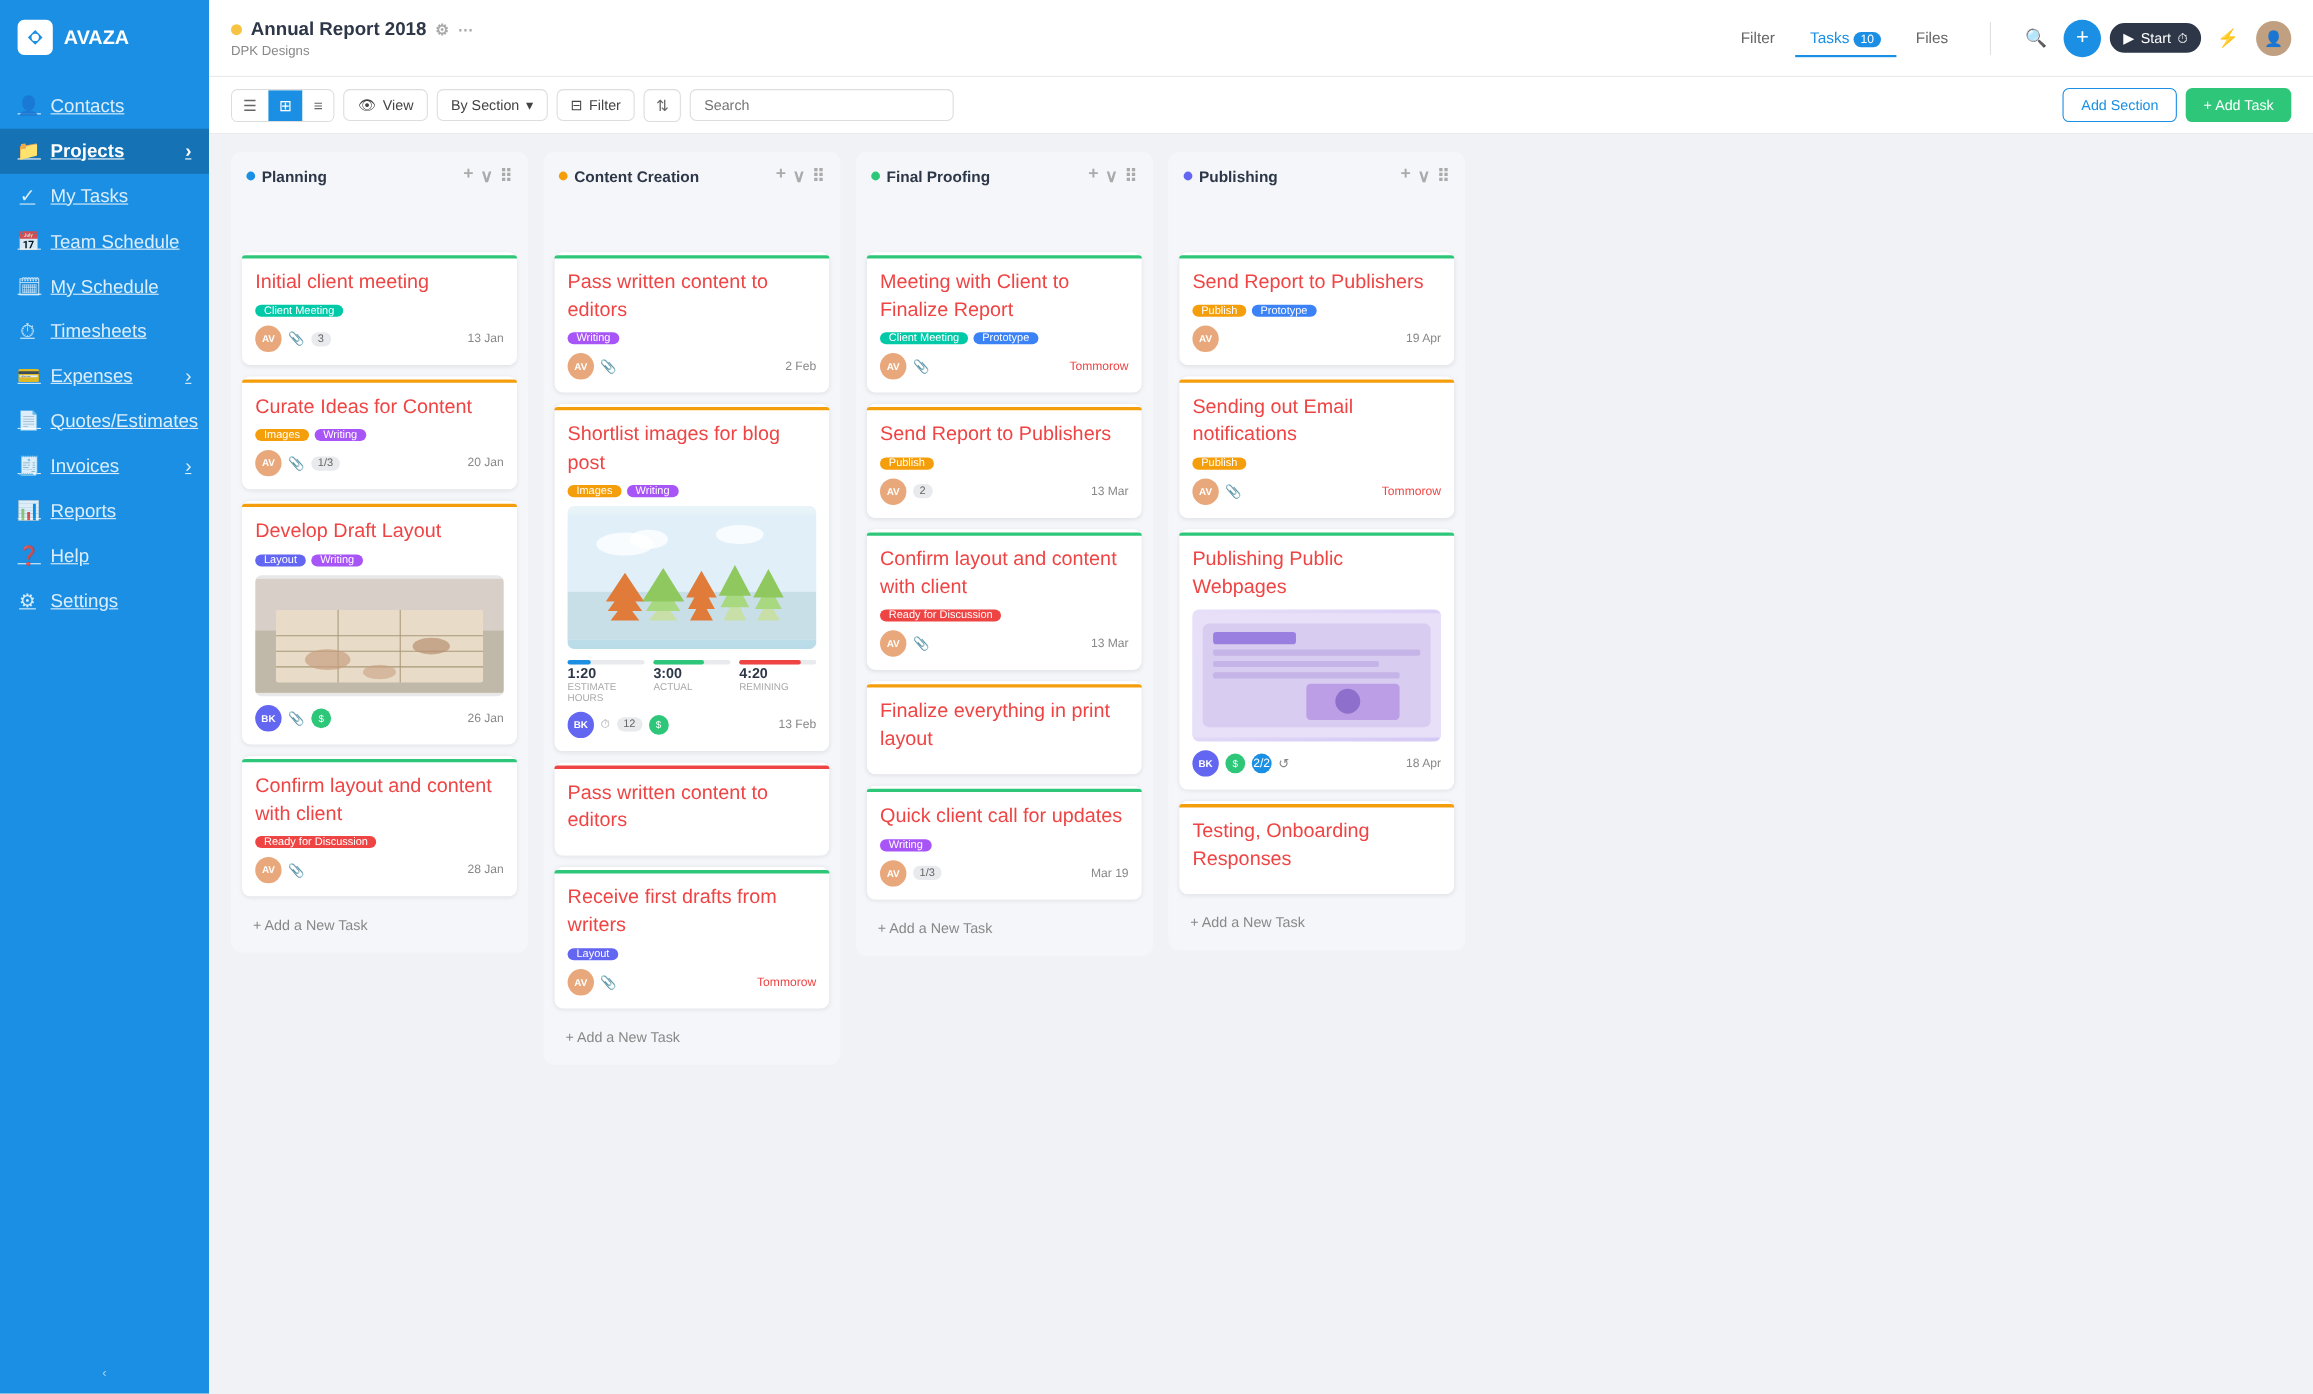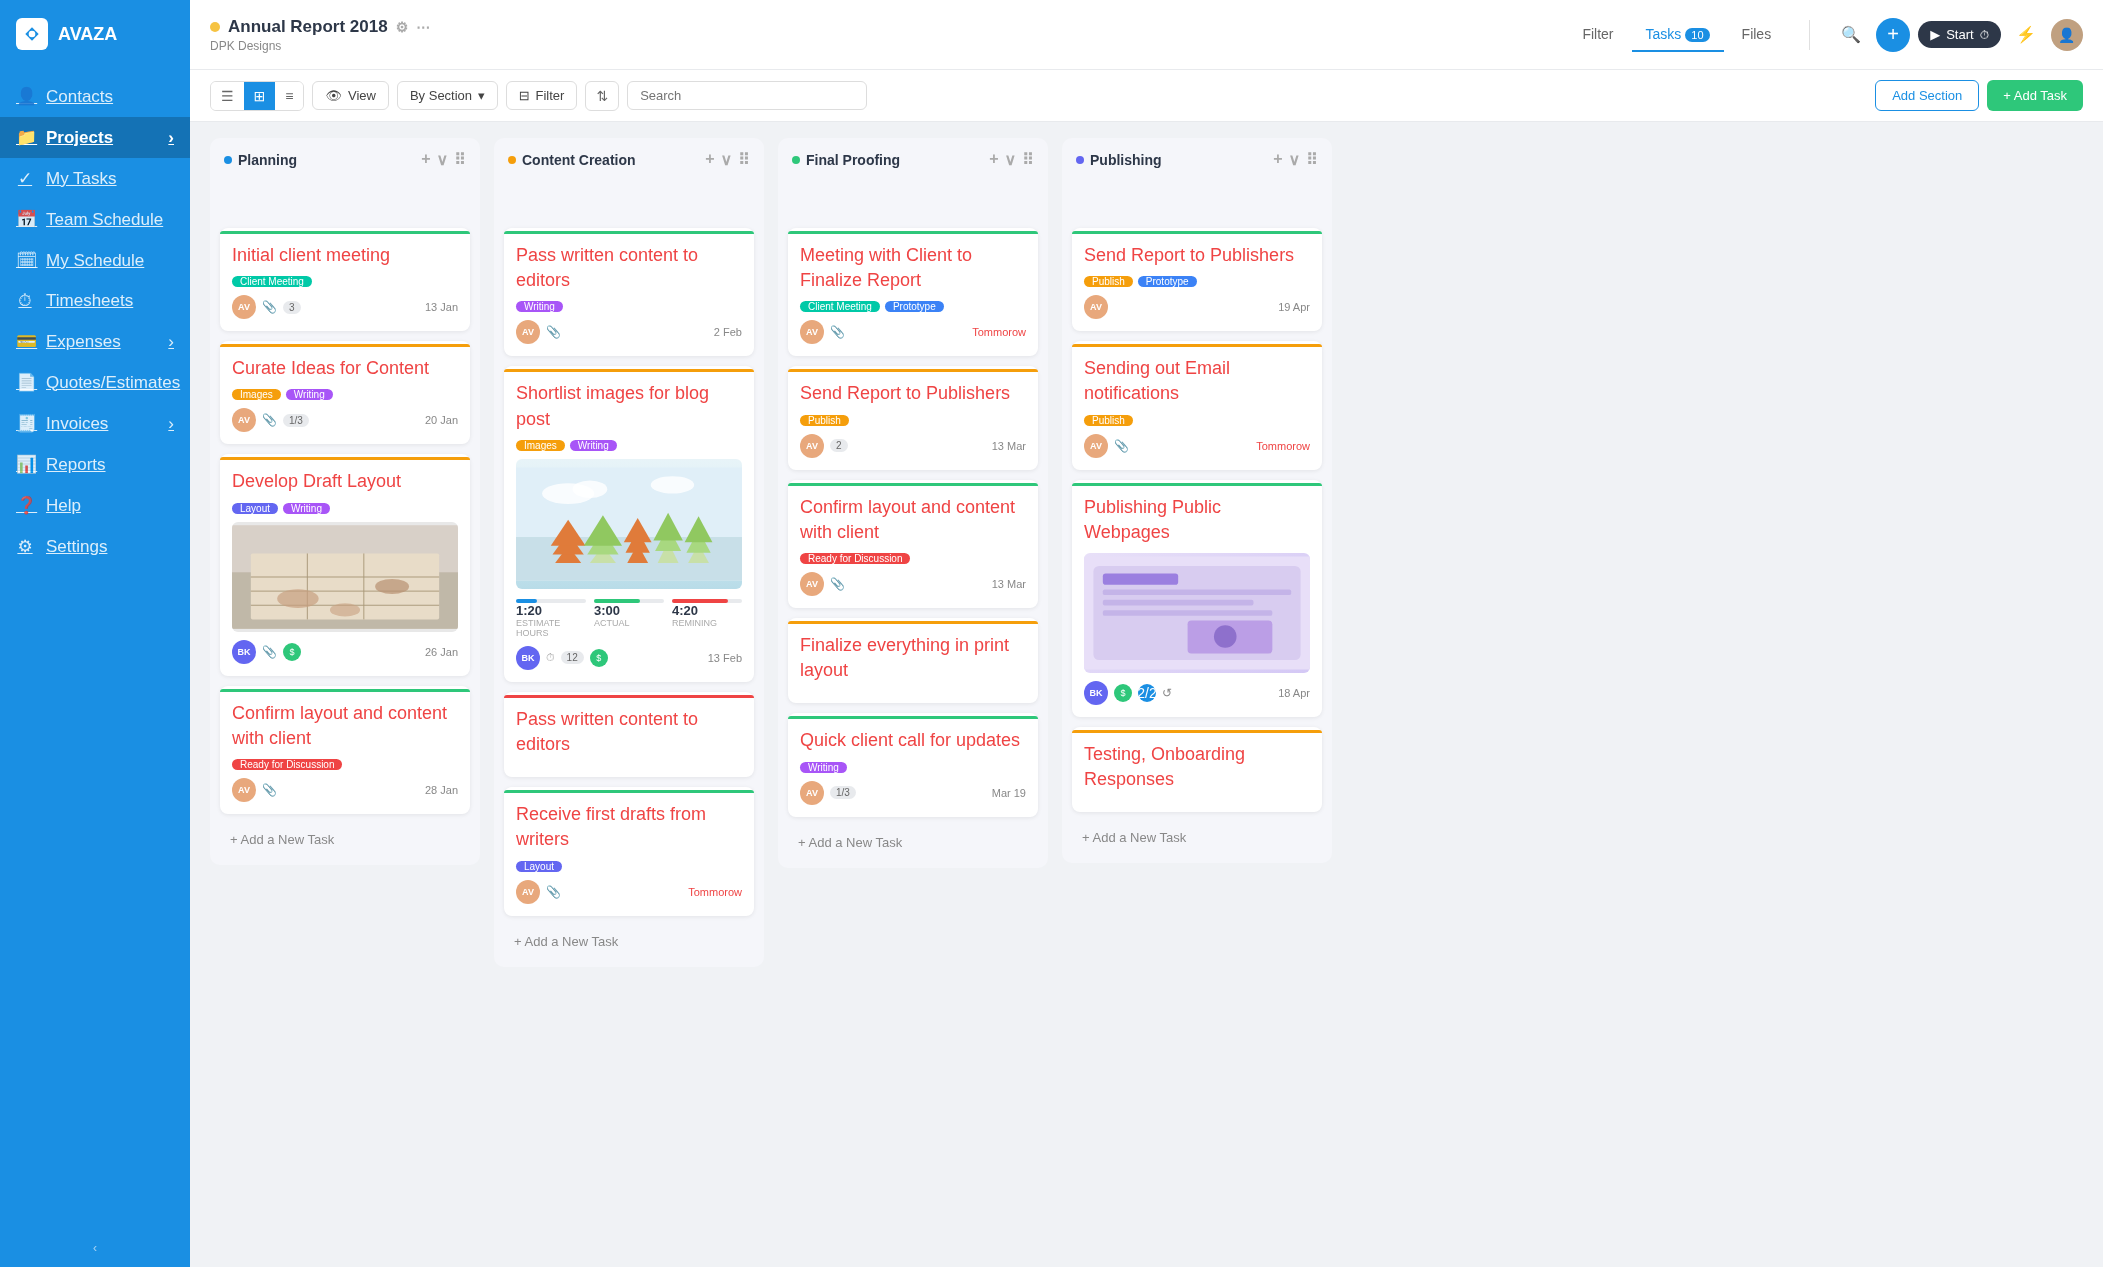--- a/index.html
+++ b/index.html
@@ -74,21 +74,21 @@
     .card-date { margin-left: auto; font-size: 11px; color: #888; }
     .card-date.overdue { color: #ef4444; font-weight: 500; }
     .add-task-row { padding: 8px 10px; font-size: 13px; color: #888; cursor: pointer; display: flex; align-items: center; gap: 6px; }
     .progress-bar-wrap { display: flex; gap: 8px; margin: 8px 0 4px; }
     .progress-segment { flex: 1; }
     .progress-segment .pval { font-size: 13px; font-weight: 600; color: #2d3748; }
     .progress-segment .plabel { font-size: 9px; color: #aaa; }
     .pbar { height: 4px; background: #e8eaed; border-radius: 2px; margin-top: 2px; }
     .pbar-fill { height: 100%; border-radius: 2px; background: #1a8fe3; }
     .count-badge { background: #e8eaed; border-radius: 10px; padding: 1px 6px; font-size: 10px; color: #666; }
-    .blue-badge { background: #1a8fe3; color: white; border-radius: 50%; width: 18px; height: 18px; font-size: 14px; display: flex; align-items: center; justify-content: center; }
+    .blue-badge { background: #1a8fe3; color: white; border-radius: 50%; width: 18px; height: 18px; font-size: 11px; display: flex; align-items: center; justify-content: center; }
     .green-badge { background: #2ec77a; color: white; border-radius: 50%; width: 18px; height: 18px; font-size: 9px; display: flex; align-items: center; justify-content: center; }
 
     
     .forest-illustration { width: 100%; height: 130px; border-radius: 6px; margin-bottom: 8px; background: linear-gradient(180deg, #e8f4f8 0%, #d4eaf5 50%, #b8dce8 100%); position: relative; overflow: hidden; display: flex; align-items: flex-end; justify-content: center; }
 
     
     .screenshot-placeholder { width: 100%; height: 120px; border-radius: 6px; margin-bottom: 8px; background: linear-gradient(135deg, #e8e0f8 0%, #d4c8f5 100%); overflow: hidden; position: relative; }
 
     
     .draft-img { width: 100%; height: 110px; border-radius: 6px; margin-bottom: 8px; background: #e8e8e8; overflow: hidden; position: relative; }

